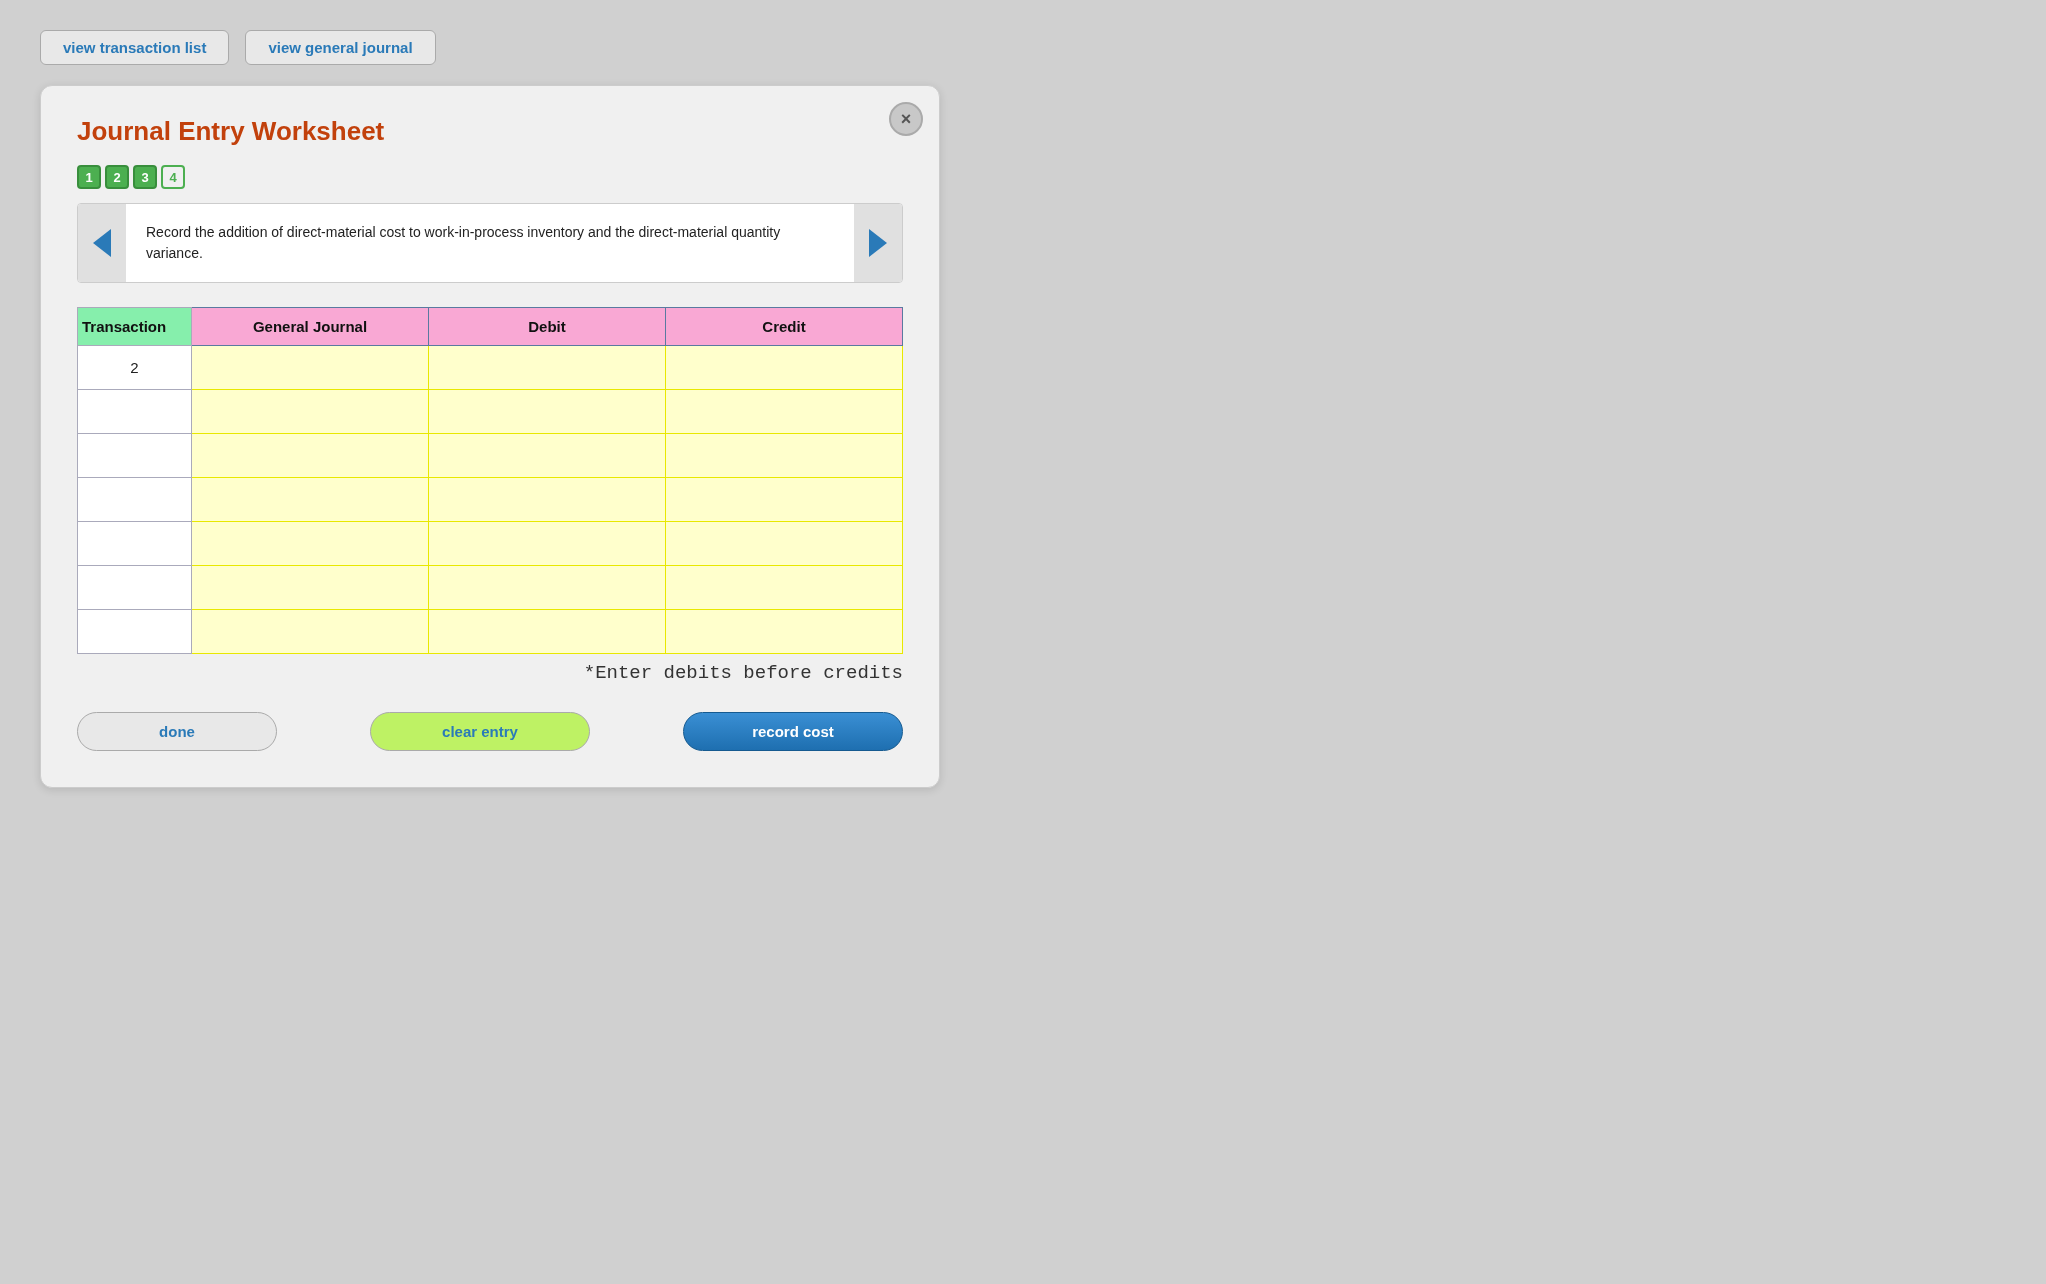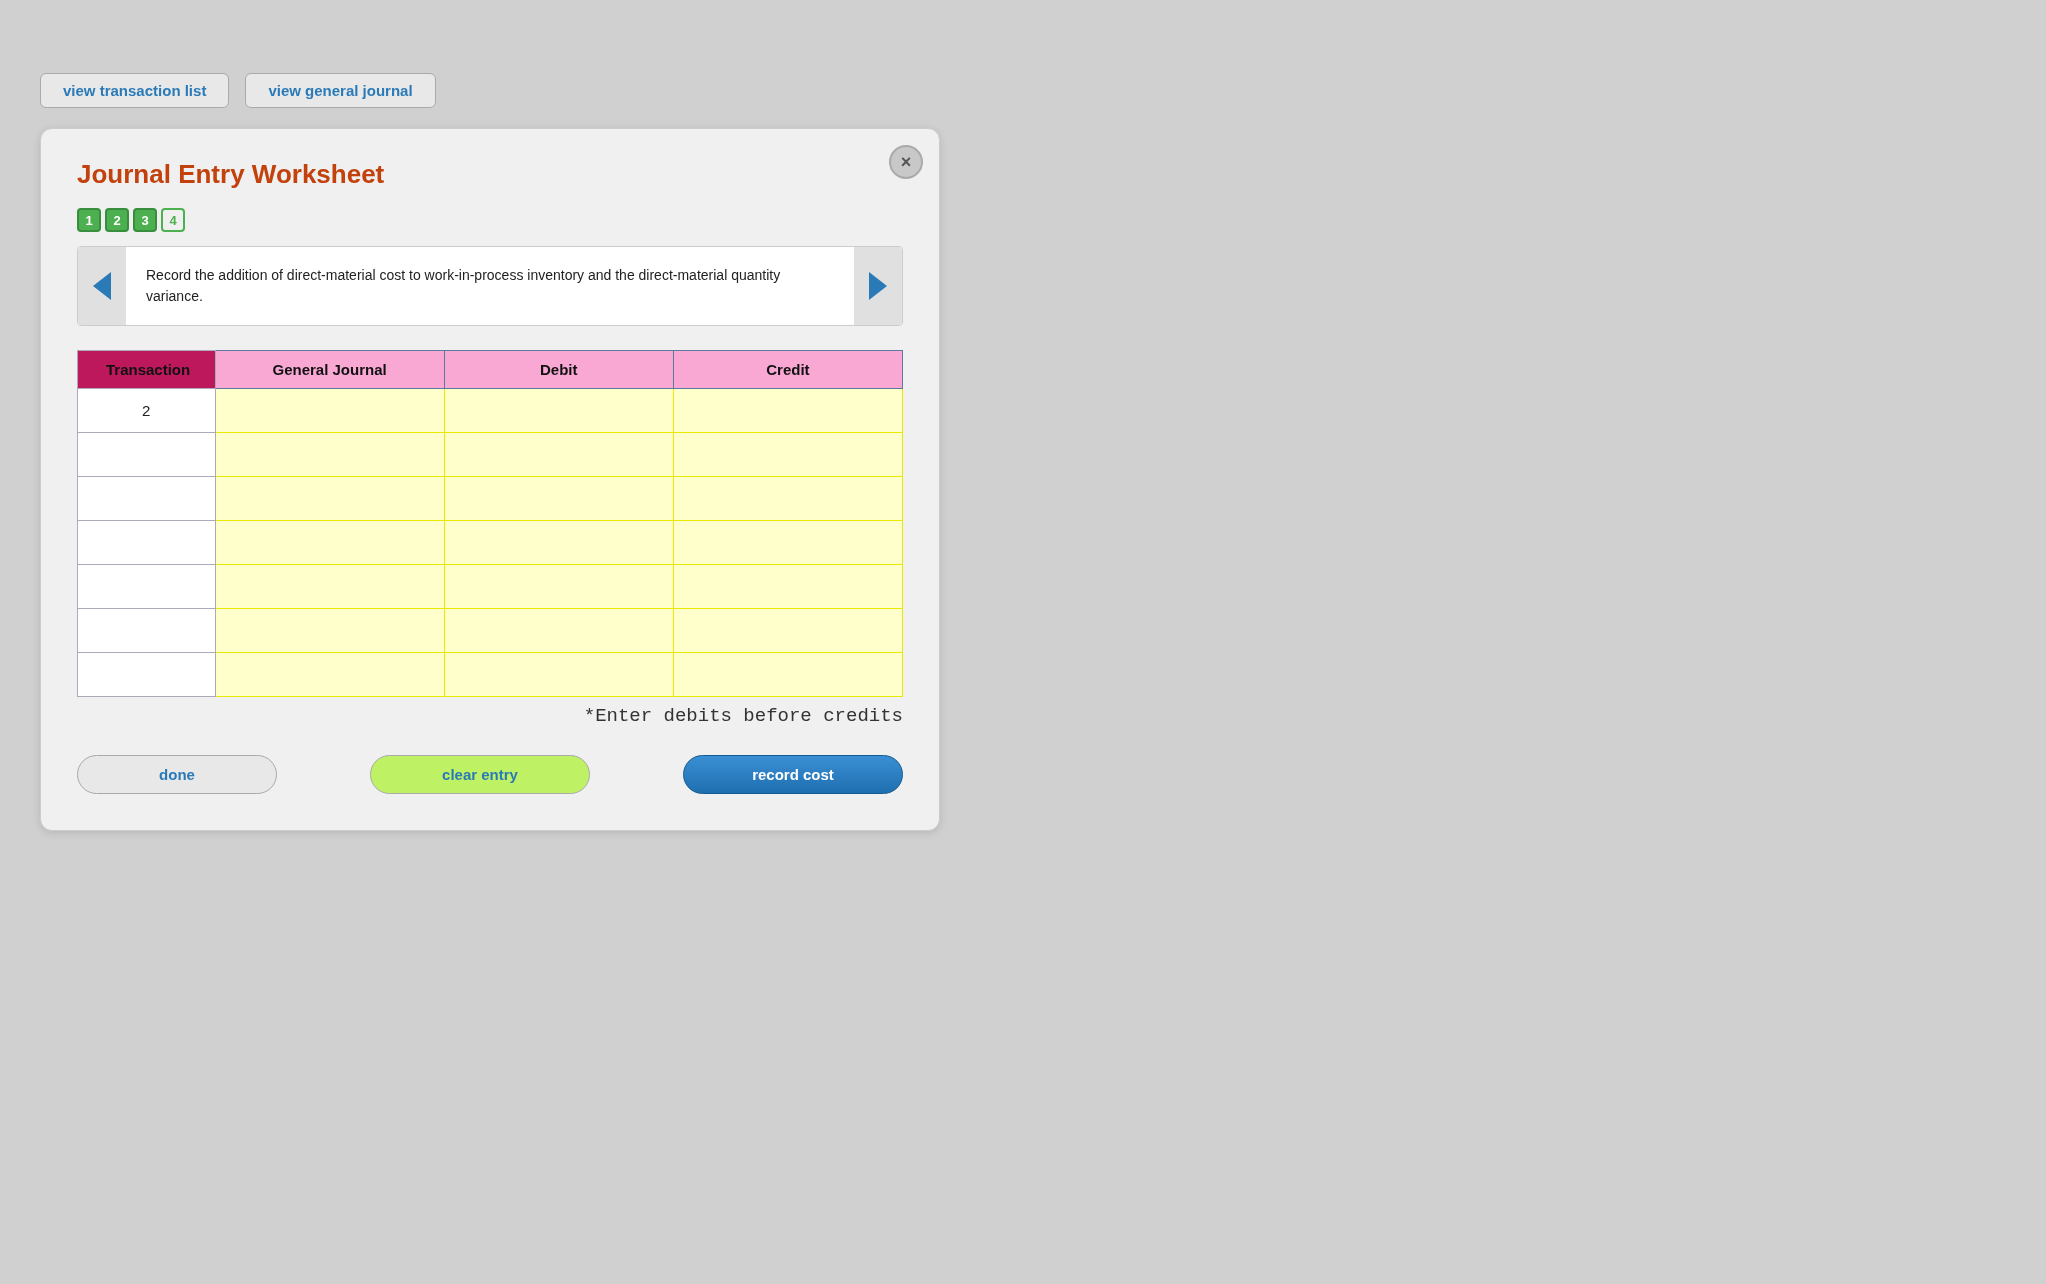--- a/index.html
+++ b/index.html
@@ -23,21 +23,20 @@
     .top-btn {
       background: #e8e8e8;
       border: 1px solid #aaa;
       border-radius: 6px;
       padding: 8px 22px;
       color: #2a7ab8;
       font-size: 15px;
       font-weight: bold;
       cursor: pointer;
       text-decoration: none;
-      margin-top: 43px;
     }
 
     .worksheet-panel {
       background: #f0f0f0;
       border-radius: 12px;
       border: 1px solid #ccc;
       padding: 30px 36px 36px 36px;
       width: 900px;
       position: relative;
       box-shadow: 0 2px 8px rgba(0,0,0,0.12);
@@ -146,24 +145,24 @@
       background: #f9a8d4;
       color: #111;
       font-weight: bold;
       font-size: 15px;
       padding: 10px 8px;
       border: 1px solid #5a7aa0;
       text-align: center;
     }
 
     .journal-table th.transaction-th {
-      background: #be185d;
+      background: #86efac;
       border: 1px solid #aab;
       text-align: left;
-      padding-left: 28px;
+      padding-left: 4px;
     }
 
     .journal-table td {
       border: 1px solid #aab;
       height: 44px;
       padding: 0 6px;
       background: white;
     }
 
     .journal-table td.transaction-num {

